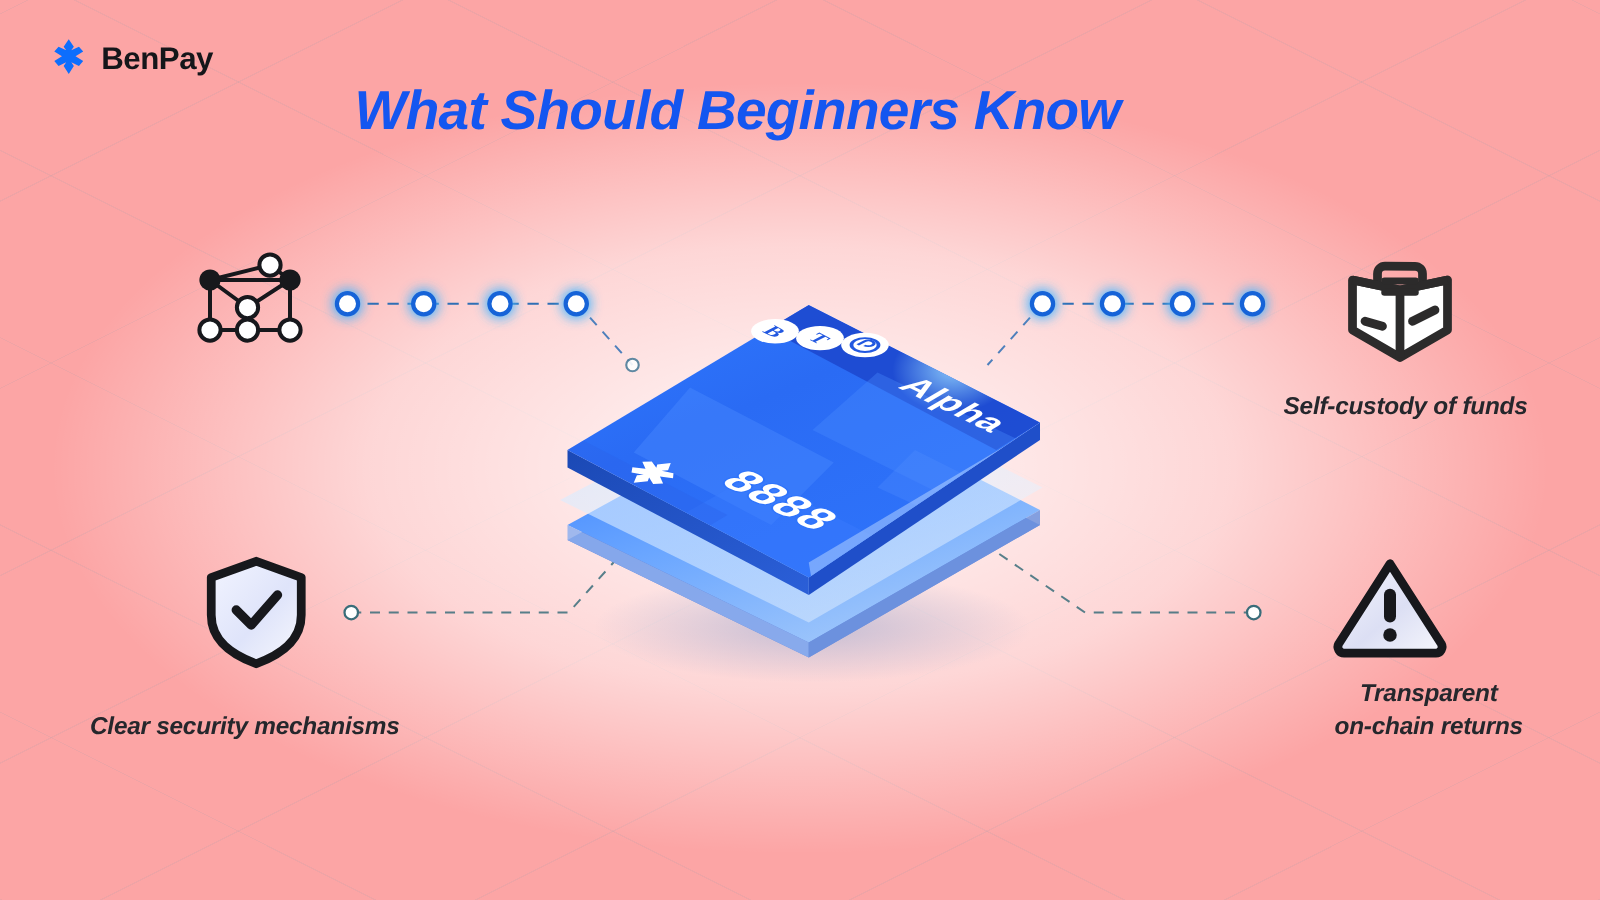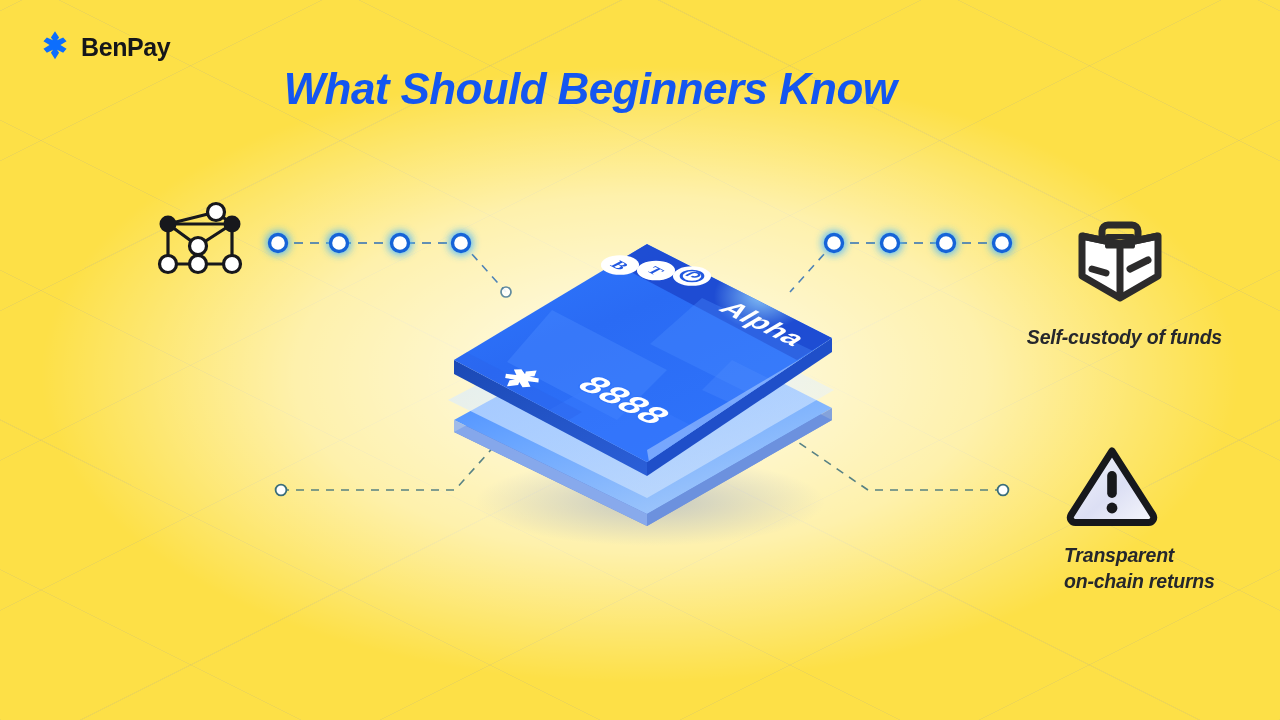--- a/index.html
+++ b/index.html
@@ -7,21 +7,21 @@
 
   html, body {
     width:1280px; height:720px;
     overflow:hidden;
     font-family:"Liberation Sans", sans-serif;
   }
 
   #stage {
     position:relative;
     width:1280px; height:720px;
-    background:#fde047;
+    background:#fca5a5;
     overflow:hidden;
   }
 
   
   #grid-bg {
     position:absolute; inset:0;
     background-image:
       repeating-linear-gradient(26.57deg,
         rgba(150,155,170,0.135) 0px, rgba(150,155,170,0.135) 1px,
         rgba(0,0,0,0) 1px, rgba(0,0,0,0) 134px),
@@ -69,27 +69,27 @@
   }
 
   #feat-streamlined { left:72px; top:198px; }
   #feat-streamlined .icon-wrap { margin-left:80px; }
   #feat-streamlined .f-label { margin-top:14px; }
 
   #feat-security { left:72px; top:443px; }
   #feat-security .icon-wrap { margin-left:90px; }
   #feat-security .f-label { margin-top:28px; }
 
-  #feat-custody { right:58px; top:214px; text-align:right; }
+  #feat-custody { right:58px; top:202px; text-align:right; }
   #feat-custody .icon-wrap { display:flex; justify-content:flex-end; margin-right:54px; }
   #feat-custody .f-label { margin-top:18px; text-align:right; }
 
   #feat-returns { right:58px; top:443px; text-align:right; }
   #feat-returns .icon-wrap { display:flex; justify-content:flex-end; margin-right:62px; }
-  #feat-returns .f-label { margin-top:15px; text-align:left; }
+  #feat-returns .f-label { margin-top:15px; text-align:center; }
 
   
   #connectors { position:absolute; inset:0; pointer-events:none; }
 
   
   #card-art { position:absolute; left:402px; top:210px; width:490px; height:340px; }
 </style>
 </head>
 <body>
 
@@ -292,20 +292,36 @@
         <path d="M48 30 L48 84" fill="none" stroke="#2c2b2b" stroke-width="7"></path>
         <rect x="33" y="20" width="30" height="5.5" rx="2.6" fill="#2c2b2b"></rect>
         <rect x="33" y="29" width="30" height="5.5" rx="2.6" fill="#2c2b2b"></rect>
         <path d="M20 55 L34 59" stroke="#2c2b2b" stroke-width="7" stroke-linecap="round"></path>
         <path d="M76 46 L58 55" stroke="#2c2b2b" stroke-width="7" stroke-linecap="round"></path>
       </svg>
     </span>
     <div class="f-label">Self-custody of funds</div>
   </div>
 
+  <div class="feature" id="feat-security">
+    <span class="icon-wrap">
+      <svg width="86" height="92" viewBox="0 0 86 92">
+        <defs>
+          <linearGradient id="shieldFill" x1="0" y1="0" x2="1" y2="1">
+            <stop offset="0%" stop-color="#f2f4ff"></stop>
+            <stop offset="55%" stop-color="#dfe4fa"></stop>
+            <stop offset="100%" stop-color="#f7f8fd"></stop>
+          </linearGradient>
+        </defs>
+        <path d="M43 6 L79 19 v30 c0 21 -17 32 -36 39 C24 81 7 70 7 49 V19 Z" fill="url(#shieldFill)" stroke="#17181c" stroke-width="7" stroke-linejoin="round"></path>
+        <path d="M27 45 L39 57 L60 33" fill="none" stroke="#17181c" stroke-width="7.5" stroke-linecap="round" stroke-linejoin="round"></path>
+      </svg>
+    </span>
+    <div class="f-label">Clear security mechanisms</div>
+  </div>
 
   <div class="feature" id="feat-returns">
     <span class="icon-wrap">
       <svg width="96" height="84" viewBox="0 0 96 84">
         <defs>
           <linearGradient id="warnFill" x1="0" y1="0" x2="1" y2="1">
             <stop offset="0%" stop-color="#f4f5fd"></stop>
             <stop offset="55%" stop-color="#dcdff4"></stop>
             <stop offset="100%" stop-color="#f6f7fc"></stop>
           </linearGradient>

